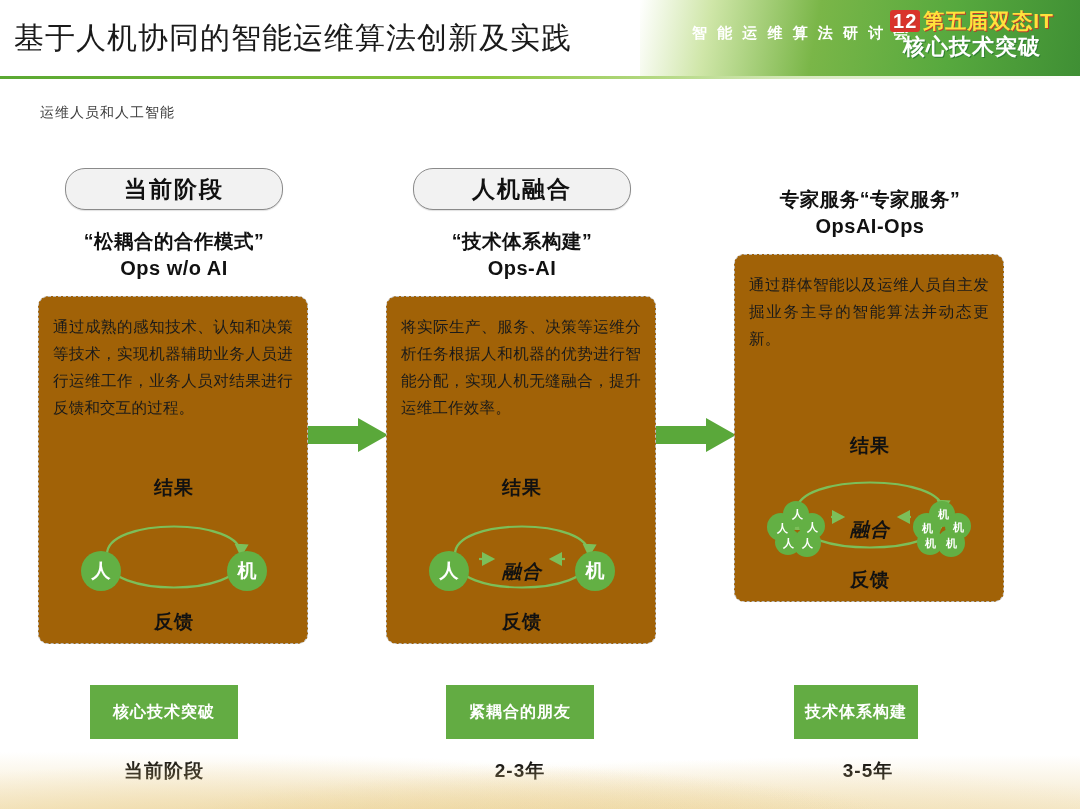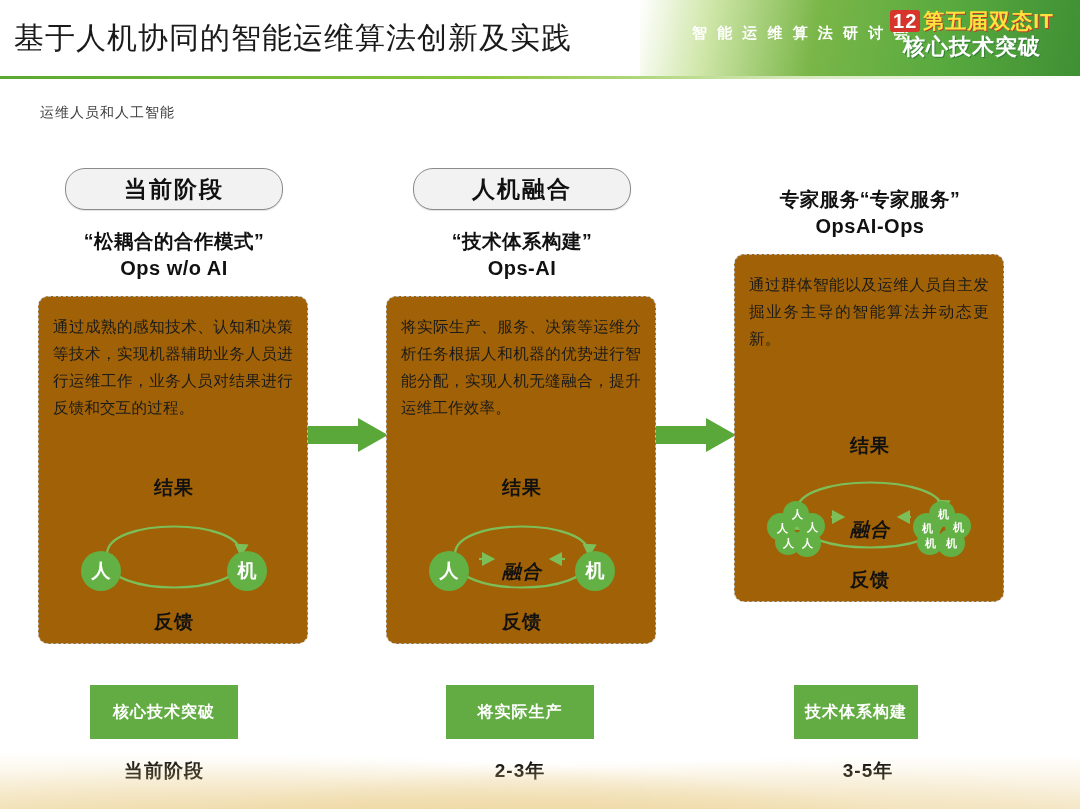--- a/index.html
+++ b/index.html
@@ -442,21 +442,21 @@
             <span style="left:35px; top:39px;">机</span>
           </div>
         </div>
 
         <div class="cycle-label bottom">反馈</div>
       </div>
     </div>
   </div>
 
   <div class="chip chip-0">核心技术突破</div>
-  <div class="chip chip-1">将实际生产</div>
+  <div class="chip chip-1">紧耦合的朋友</div>
   <div class="chip chip-2">技术体系构建</div>
 
   <div class="stage stage-0">当前阶段</div>
   <div class="stage stage-1">2-3年</div>
   <div class="stage stage-2">3-5年</div>
 
   <div class="bottom-deco"></div>
 </div>
 
 </body></html>

